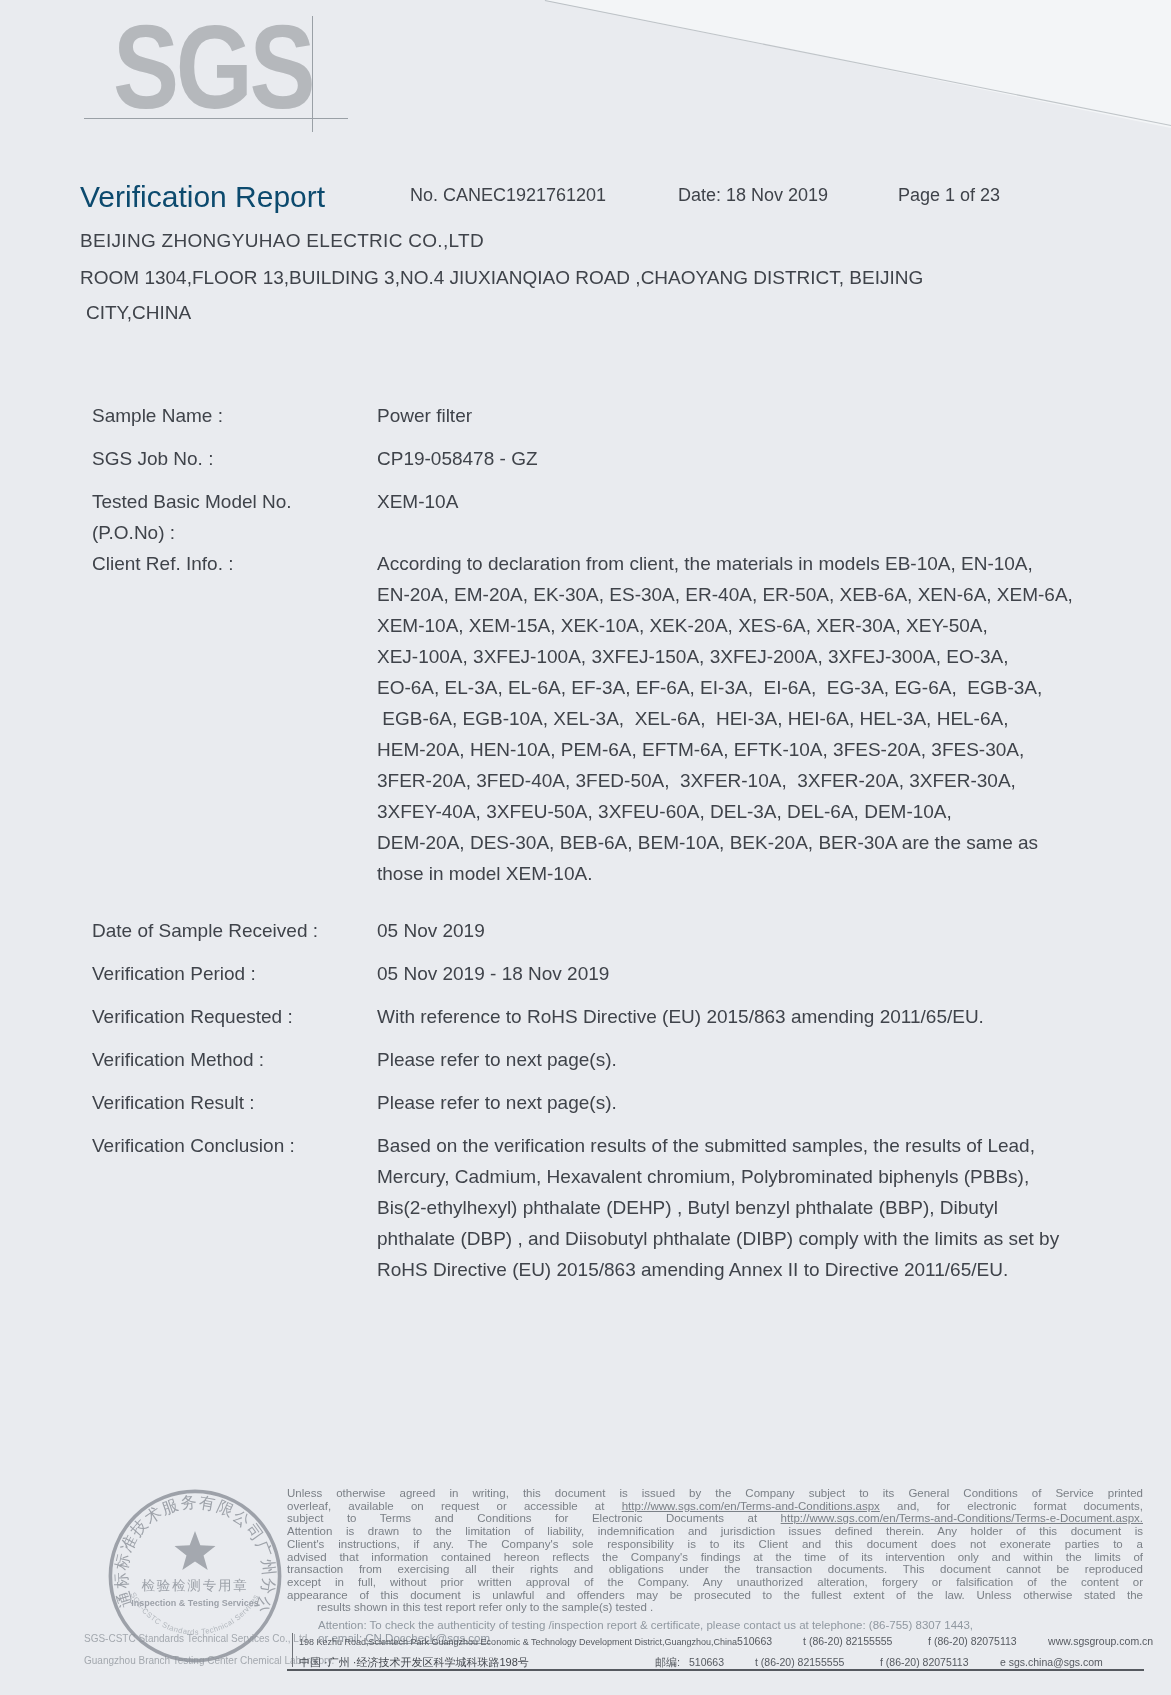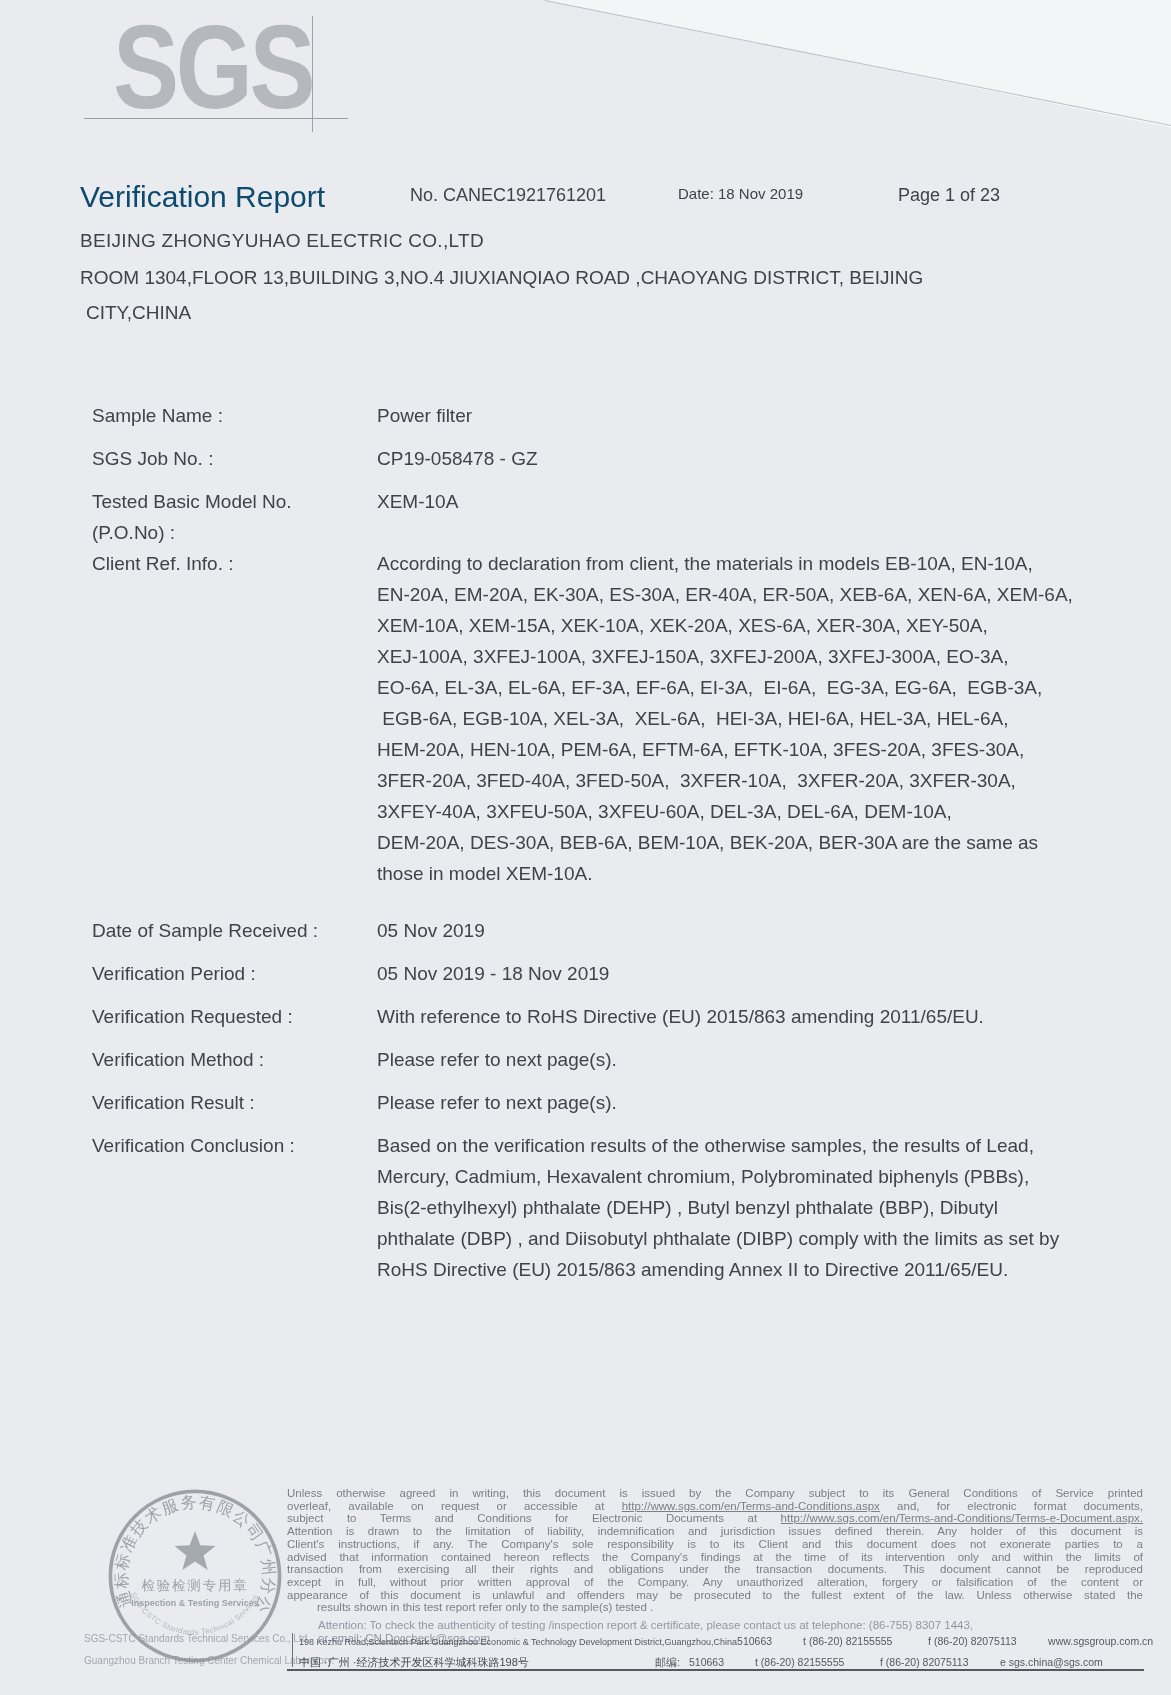--- a/index.html
+++ b/index.html
@@ -11,21 +11,21 @@
   .fold-edge{position:absolute;left:545px;top:0;width:640px;height:1px;
         background:rgba(150,156,163,.55);transform:rotate(11.3deg);transform-origin:0 0;}
   
   .logo-text{position:absolute;left:113px;top:8px;font-size:118px;font-weight:bold;line-height:1;
         letter-spacing:-4px;color:#b5b8bc;transform:scaleX(.84);transform-origin:0 0;}
   .reg-h{position:absolute;left:84px;top:118px;width:264px;height:1px;background:#9aa0a6;}
   .reg-v{position:absolute;left:312px;top:16px;width:1px;height:116px;background:#9aa0a6;}
   
   .doc-title{position:absolute;left:80px;top:180px;font-size:30px;font-weight:normal;color:#0c4a6e;}
   .doc-no{position:absolute;left:390px;top:185px;font-size:18px;margin-left:20px;}
-  .doc-date{position:absolute;left:678px;top:185px;font-size:15px;}
+  .doc-date{position:absolute;left:678px;top:185px;font-size:18px;}
   .doc-page{position:absolute;left:898px;top:185px;font-size:18px;}
   
   .client-block{position:absolute;left:80px;top:230px;width:1010px;font-size:19px;line-height:22px;}
   .client-name{margin-bottom:15px;letter-spacing:.3px;}
   .client-addr{margin-bottom:13px;}
   .addr2{padding-left:6px;}
   
   .details{position:absolute;left:92px;top:400px;width:1060px;font-size:19px;}
   .details .row{display:flex;margin-bottom:12px;}
   .details > div:nth-of-type(3){margin-bottom:0;}
@@ -198,21 +198,21 @@
         </div>
       </div>
 
       <div class="row">
         <div class="label">
 
         <div class="lline">Verification Conclusion :</div>
         </div>
         <div class="value">
 
-        <div class="vline">Based on the verification results of the otherwise samples, the results of Lead,</div>
+        <div class="vline">Based on the verification results of the submitted samples, the results of Lead,</div>
           <div class="vline">Mercury, Cadmium, Hexavalent chromium, Polybrominated biphenyls (PBBs),</div>
           <div class="vline">Bis(2-ethylhexyl) phthalate (DEHP) , Butyl benzyl phthalate (BBP), Dibutyl</div>
           <div class="vline">phthalate (DBP) , and Diisobutyl phthalate (DIBP) comply with the limits as set by</div>
           <div class="vline">RoHS Directive (EU) 2015/863 amending Annex II to Directive 2011/65/EU.</div>
         </div>
       </div>
     </div>
 
   <div class="stamp">
     <svg viewBox="0 0 200 200" xmlns="http://www.w3.org/2000/svg">

